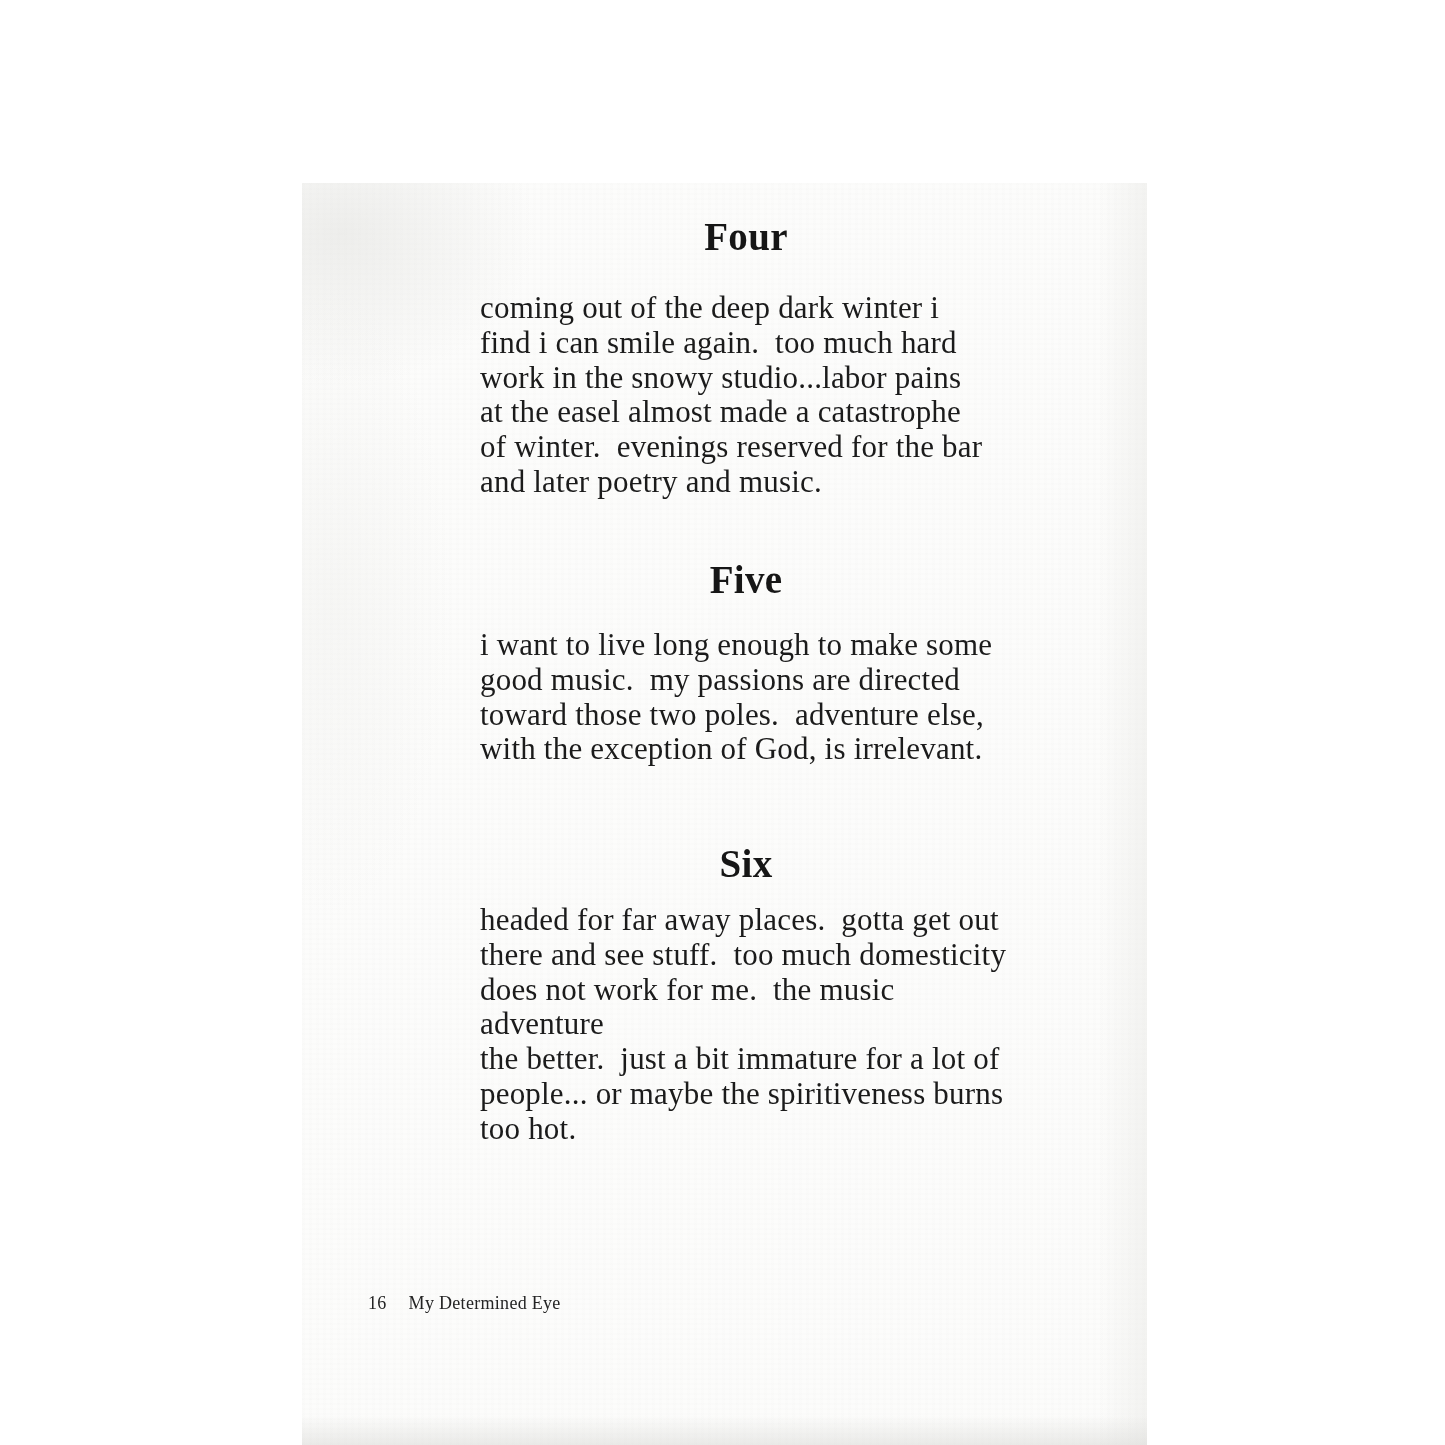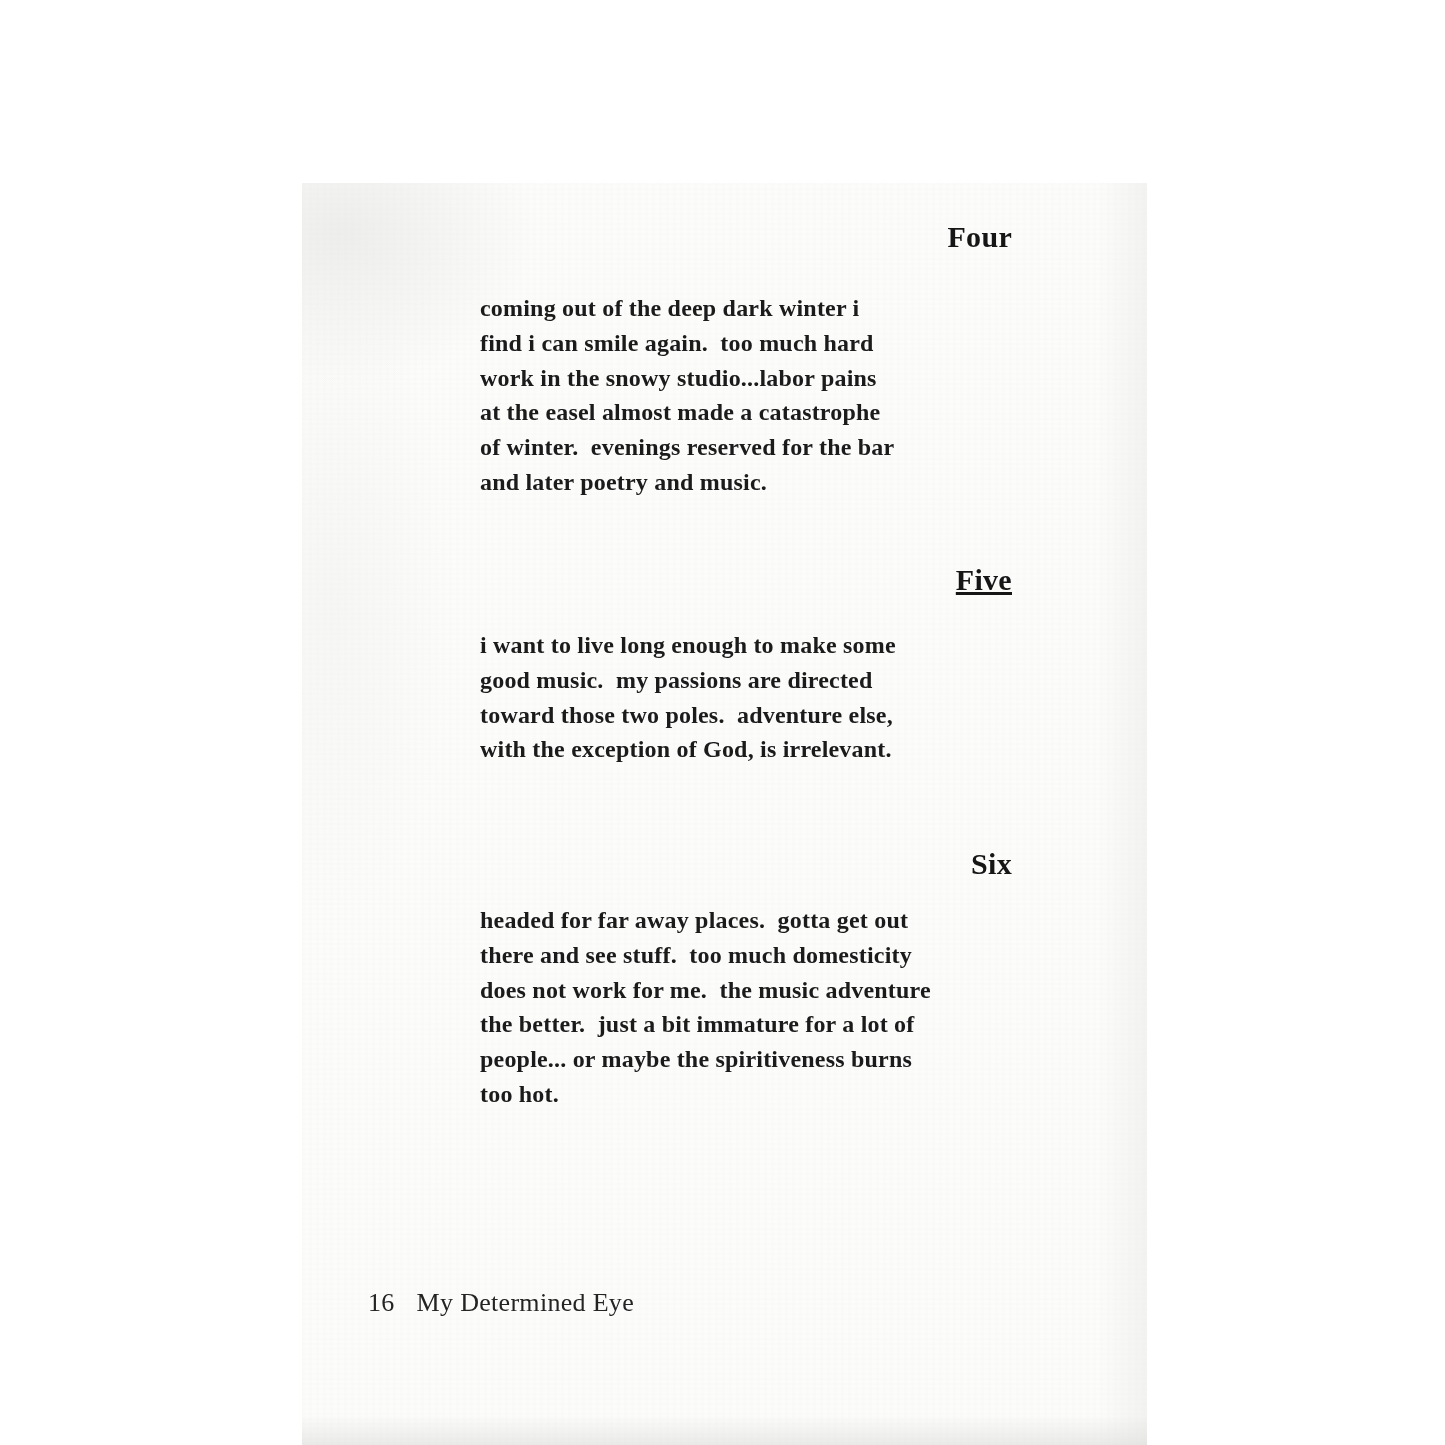--- a/index.html
+++ b/index.html
@@ -36,53 +36,53 @@
     position: absolute;
     left: 178px;
     top: 0;
     width: 532px;
   }
 
   .section-heading {
     position: absolute;
     left: 0;
     width: 100%;
-    text-align: right;
-    font-size: 30px;
+    text-align: center;
+    font-size: 39px;
     line-height: 36px;
     font-weight: bold;
     color: #161616;
     letter-spacing: 0.3px;
   }
   #heading-four  { top: 36px; }
-  #heading-five  { top: 379px; text-decoration: underline; }
+  #heading-five  { top: 379px; }
   #heading-six   { top: 651px; margin-top: 12px; }
 
   .poem-stanza {
     position: absolute;
     left: 0;
     width: 100%;
-    font-size: 24px;
+    font-size: 31px;
     line-height: 34.8px;
-    font-weight: bold;
+    font-weight: normal;
     color: #1b1b1b;
     white-space: pre-wrap;
     letter-spacing: 0.2px;
   }
   #stanza-four { top: 108px; }
   #stanza-five { top: 445px; }
   #stanza-six  { top: 720px; }
 
   .page-footer {
     position: absolute;
     left: 66px;
     top: 1105px;
     display: flex;
     align-items: baseline;
-    font-size: 26px;
+    font-size: 18px;
     line-height: 30px;
     font-weight: normal;
     color: #242424;
     letter-spacing: 0.3px;
   }
   .page-footer .folio {
     margin-right: 22px;
   }
 </style>
 </head>

